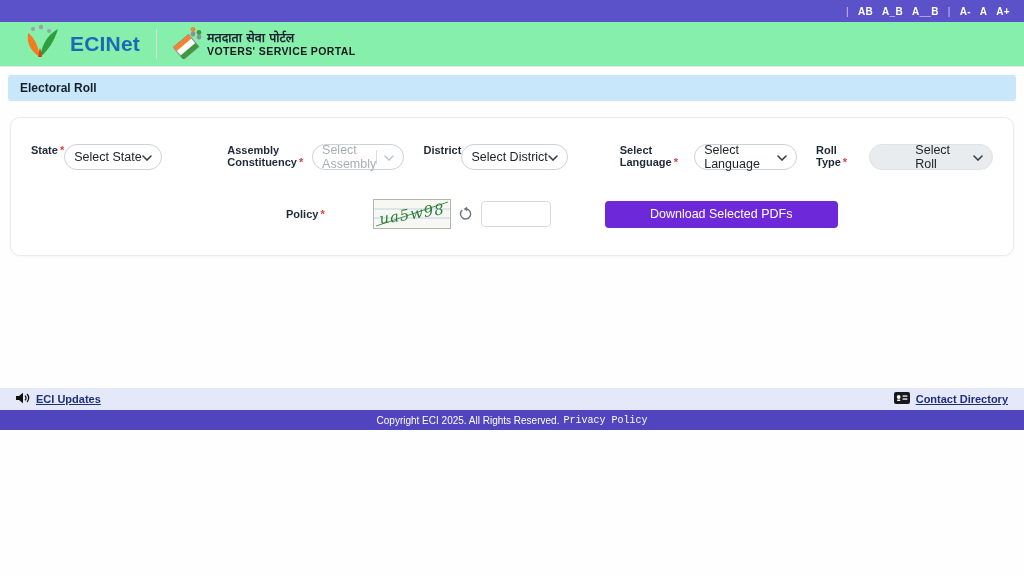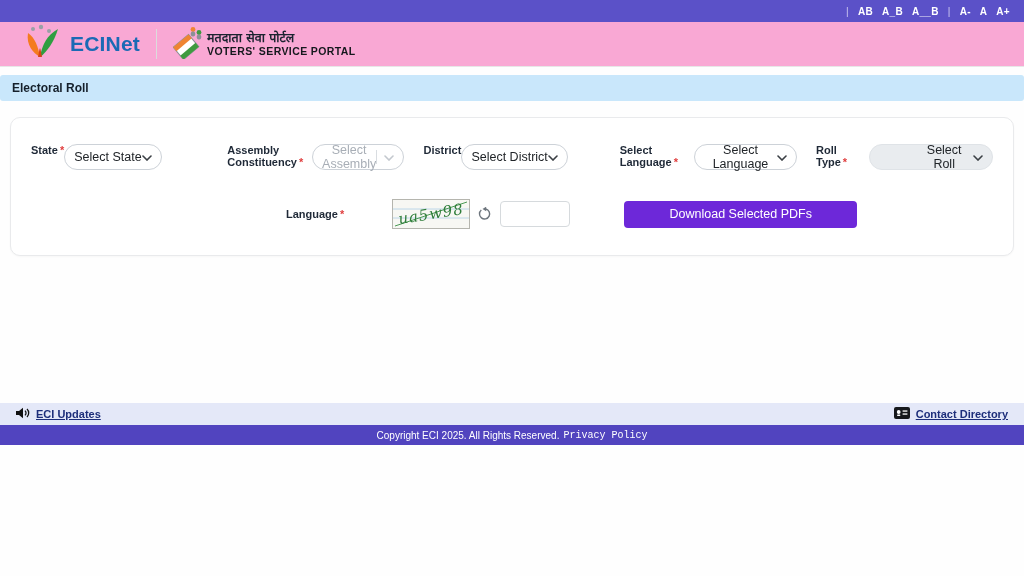--- a/index.html
+++ b/index.html
@@ -5,54 +5,54 @@
   * { margin:0; padding:0; box-sizing:border-box; }
   html,body { width:1024px; height:576px; overflow:hidden; }
   body { font-family:"Liberation Sans","DejaVu Sans",sans-serif; background:#fefefe; position:relative; }
 
   
   .topbar { height:22px; background:#5b51c8; display:flex; align-items:center; justify-content:flex-end; padding-right:14px; gap:9px; }
   .topbar span { color:#ffffff; font-size:10px; font-weight:700; letter-spacing:.3px; cursor:pointer; }
   .topbar .sep { color:#cfcaf2; font-weight:400; cursor:default; }
 
   
-  .header { height:45px; background:#f9a8d4; border-bottom:1px solid #e7e7e7; display:flex; align-items:center; padding-left:18px; }
+  .header { height:45px; background:#86efac; border-bottom:1px solid #e7e7e7; display:flex; align-items:center; padding-left:18px; }
   .brand { display:flex; align-items:center; gap:8px; cursor:pointer; }
   .brand-name { font-size:21px; font-weight:700; color:#1a6ab5; letter-spacing:.2px; }
   .header-divider { width:1px; height:30px; background:#dcdcdc; margin:0 16px; }
   .portal { display:flex; align-items:center; gap:2px; cursor:pointer; }
   .portal-titles { display:flex; flex-direction:column; line-height:1.25; }
   .portal-hi { font-size:12.5px; font-weight:700; color:#1b2330; font-family:"DejaVu Sans",sans-serif; }
   .portal-en { font-size:10.5px; font-weight:700; color:#15181d; letter-spacing:.4px; }
 
   
-  .banner { margin:8px 0 0; height:26px; background:#c9e7fb; border-radius:3px; display:flex; align-items:center; padding-left:12px; }
+  .banner { margin:8px 8px 0; height:26px; background:#c9e7fb; border-radius:3px; display:flex; align-items:center; padding-left:12px; }
   .banner-title { font-size:12px; font-weight:700; color:#15202b; }
 
   
   .card { margin:16px 10px 0; background:#ffffff; border:1px solid #e9eaec; border-radius:10px; padding:26px 20px 26px; box-shadow:0 1px 2px rgba(0,0,0,.03); }
   .fields-row { display:flex; justify-content:space-between; }
   .field { width:177px; display:flex; flex-direction:row; }
   .field-label { font-size:11px; font-weight:700; color:#1f2937; margin-bottom:7px; }
   .req { color:#e03e3e; margin-left:2px; }
-  .select { height:26px; border:1px solid #cdd2d8; border-radius:13px; background:#fff; display:flex; align-items:center; justify-content:space-between; padding:0 9px; font-size:12.5px; color:#212529; cursor:pointer;text-align:center; }
+  .select { height:26px; border:1px solid #cdd2d8; border-radius:13px; background:#fff; display:flex; align-items:center; justify-content:space-between; padding:0 9px; font-size:12.5px; color:#212529; cursor:pointer; }
   .select.disabled { color:#a8aeb6; cursor:default; }
   .select.gray { background:#e9ecef; border-color:#dfe3e7;padding-left:45px; }
   .sel-right { display:flex; align-items:center; gap:7px; }
   .sel-divider { width:1px; height:14px; background:#d9dde1; }
 
   .captcha-row { display:flex; align-items:center; margin-top:24px; }
   .captcha-label { font-size:11px; font-weight:700; color:#1f2937; margin-left:255px; }
   .captcha-box { margin-left:48px; width:78px; height:30px; border:1px solid #b5b5ae; background:#f7f7f3; }
   .refresh-btn { margin-left:7px; cursor:pointer; display:flex; align-items:center; }
   .captcha-input { margin-left:8px; width:70px; height:26px; border:1px solid #d6dadd; border-radius:4px; padding:0 6px; font-size:12px; color:#212529; outline:none; }
   .submit-btn { margin-left:54px; width:233px; height:27px; background:#6d28d9; color:#ffffff; border:none; border-radius:4px; font-size:12.5px; font-weight:500; font-family:"Liberation Sans",sans-serif; cursor:pointer; }
 
   
-  .footer-wrap { position:absolute; left:0; right:0; top:403px; }
+  .footer-wrap { position:absolute; left:0; right:0; top:388px; }
   .updates-bar { height:22px; background:#e4e8f8; display:flex; align-items:center; justify-content:space-between; padding:0 16px; }
   .foot-link { display:flex; align-items:center; gap:6px; cursor:pointer; }
   .foot-link a { font-size:11px; font-weight:700; color:#1d2e7a; text-decoration:underline; }
   .copyright-bar { height:20px; background:#5144bf; display:flex; align-items:center; justify-content:center; gap:4px; }
   .copyright-bar span { color:#ffffff; font-size:10px; }
   .copyright-bar .privacy { cursor:pointer;font-family:Liberation Mono, monospace; }
 </style>
 </head>
 <body>
 
@@ -159,21 +159,21 @@
         <span>Select Roll</span>
         <span><svg width="10" height="6" viewBox="0 0 10 6">
               <path d="M1 1 L5 5 L9 1" stroke="#3a3f44" stroke-width="1.6" fill="none" stroke-linecap="round"></path>
             </svg></span>
       </div>
     </div>
 
   </div>
 
   <div class="captcha-row">
-    <span class="captcha-label"><span>Language</span><span class="req">*</span></span>
+    <span class="captcha-label"><span>Policy</span><span class="req">*</span></span>
     <div class="captcha-box">
       <svg width="76" height="28" viewBox="0 0 76 28">
         <rect x="0" y="0" width="76" height="28" fill="#f7f7f3"></rect>
         <line x1="0" y1="9" x2="76" y2="9" stroke="#bcd6e8" stroke-width="1"></line>
         <line x1="0" y1="18" x2="76" y2="18" stroke="#bcd6e8" stroke-width="1"></line>
         <line x1="2" y1="26" x2="74" y2="2" stroke="#4b9a55" stroke-width="1"></line>
         <text x="38" y="19" text-anchor="middle" transform="rotate(-9 38 14)" font-family="DejaVu Serif, serif" font-style="italic" font-size="15" fill="#2f7d3a" letter-spacing="1">ua5w98</text>
       </svg>
     </div>
     <span class="refresh-btn">

